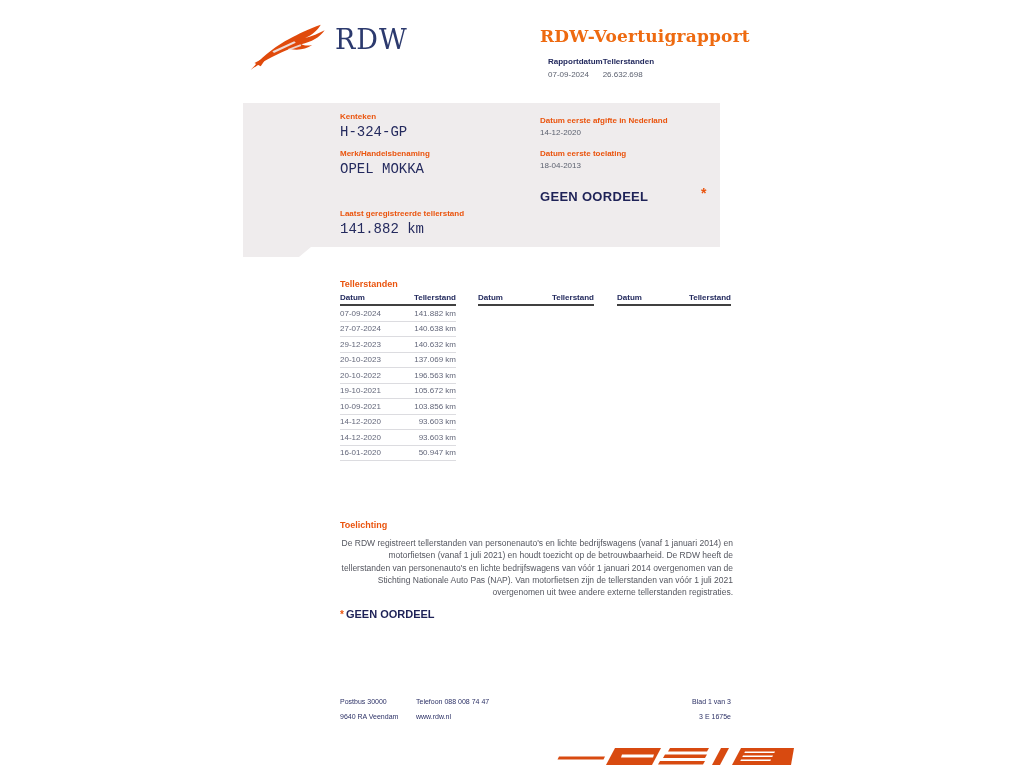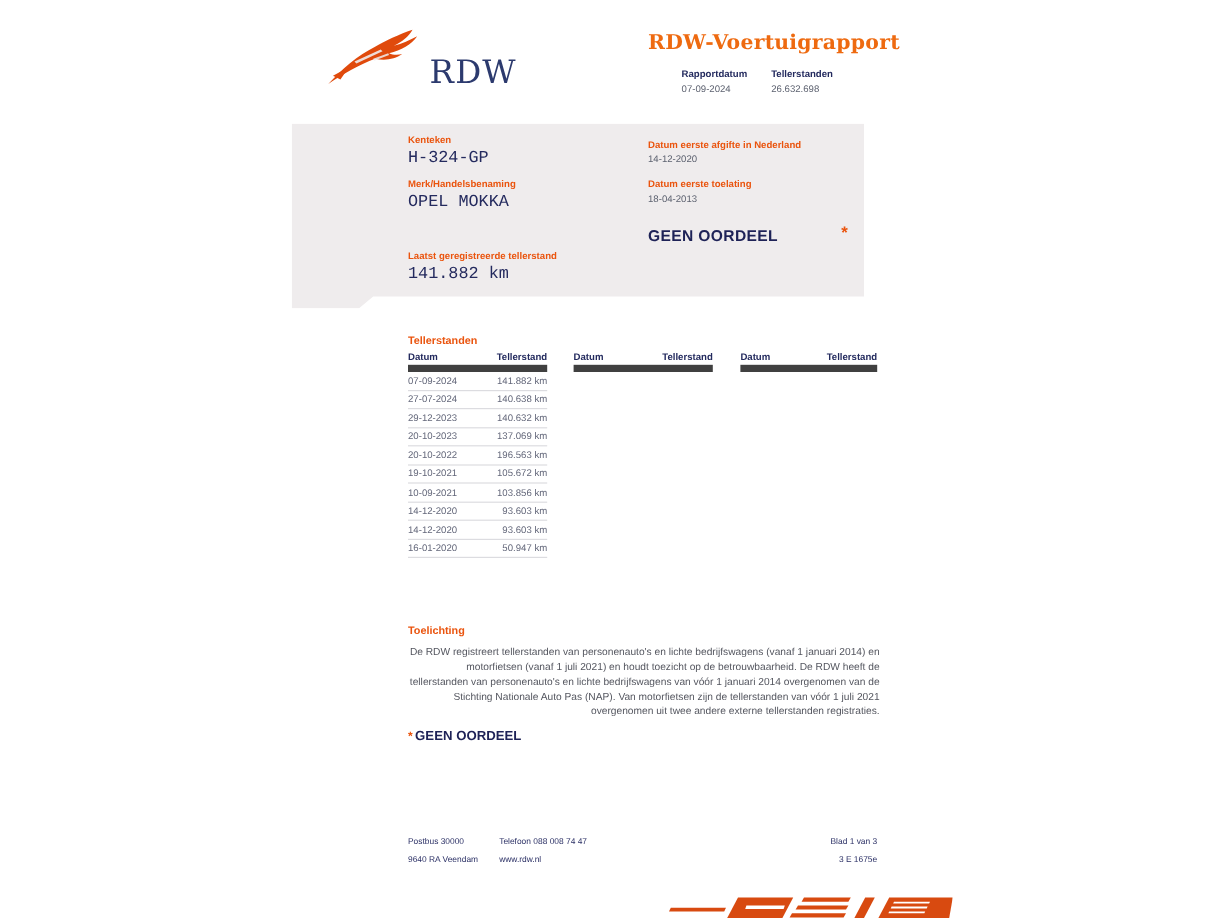--- a/index.html
+++ b/index.html
@@ -1,28 +1,28 @@
 <!DOCTYPE html>
 <html><head>
 <meta charset="utf-8">
 <style>
   * { margin:0; padding:0; box-sizing:border-box; }
   html,body { width:1024px; height:768px; background:#ffffff; overflow:hidden;
     font-family:"Liberation Sans", sans-serif; }
   .page { position:relative; width:1024px; height:768px; background:#fff; }
 
   
-  .logo-wrap { position:absolute; left:272px; top:22px; display:flex; align-items:flex-end; }
+  .logo-wrap { position:absolute; left:249px; top:22px; display:flex; align-items:flex-start; }
   .logo-svg { width:78px; height:54px; }
   .logo-text { font-family:"DejaVu Serif", serif; font-size:27px; font-weight:500;
     color:#2c3a6e; letter-spacing:1px; margin-left:8px; margin-top:2px; }
 
   .report-title { position:absolute; left:540px; top:26px; font-family:"DejaVu Serif", serif;
     font-size:17px; font-weight:bold; color:#ee6a10; letter-spacing:.2px; }
-  .report-meta { position:absolute; left:568px; top:57px; display:flex; gap:20px; }
+  .report-meta { position:absolute; left:548px; top:57px; display:flex; }
   .meta-label { font-size:8px; font-weight:bold; color:#232a5e; margin-bottom:4px; }
   .meta-value { font-size:8px; color:#5d6270; }
 
   
   .panel { position:absolute; left:243px; top:103px; width:477px; height:154px;
     background:#efeced;
     clip-path: polygon(0 0, 477px 0, 477px 144px, 68px 144px, 56px 154px, 0 154px); padding-left: 20px; }
   .fld { position:absolute; }
   .fld-label { font-size:8px; font-weight:bold; color:#ea540e; margin-bottom:3px; }
   .fld-value { font-family:Liberation Mono, monospace; font-size:14px; color:#242a5e; }
@@ -32,21 +32,21 @@
   .oordeel-star { position:absolute; left:458px; top:82px; font-size:14px; font-weight:bold; color:#ea540e; }
 
   
   .table-section { position:absolute; left:340px; top:279px; width:392px; }
   .section-title { font-size:9px; font-weight:bold; color:#ea540e; margin-bottom:5px; }
   .tgroup { position:absolute; top:14px; width:116px; }
   .tgroup.g1 { left:0; }
   .tgroup.g2 { left:138px; }
   .tgroup.g3 { left:277px; width:114px; }
   .thead { display:flex; justify-content:space-between; font-size:8px; font-weight:bold;
-    color:#232a5e; border-bottom:6px solid #404040; padding-bottom:2px; }
+    color:#232a5e; border-bottom:2px solid #404040; padding-bottom:2px; }
   .trow { display:flex; justify-content:space-between; align-items:center; height:15.5px;
     font-size:8px; color:#63677a; border-bottom:1px solid #dcdce0; }
 
   
   .toelichting { position:absolute; left:340px; top:520px; width:393px; }
   .para { font-size:8.5px; line-height:12.3px; color:#54565f; margin-top:7px;text-align:right; }
   .oordeel2 { margin-top:10px; font-size:11px; font-weight:bold; color:#1e2257; }
   .oordeel2 .star { color:#ea540e; font-size:10px; margin-right:2px; }
   .para-orange { font-size:8.5px; line-height:12.3px; color:#ee6f45; margin-top:4px; }
 

